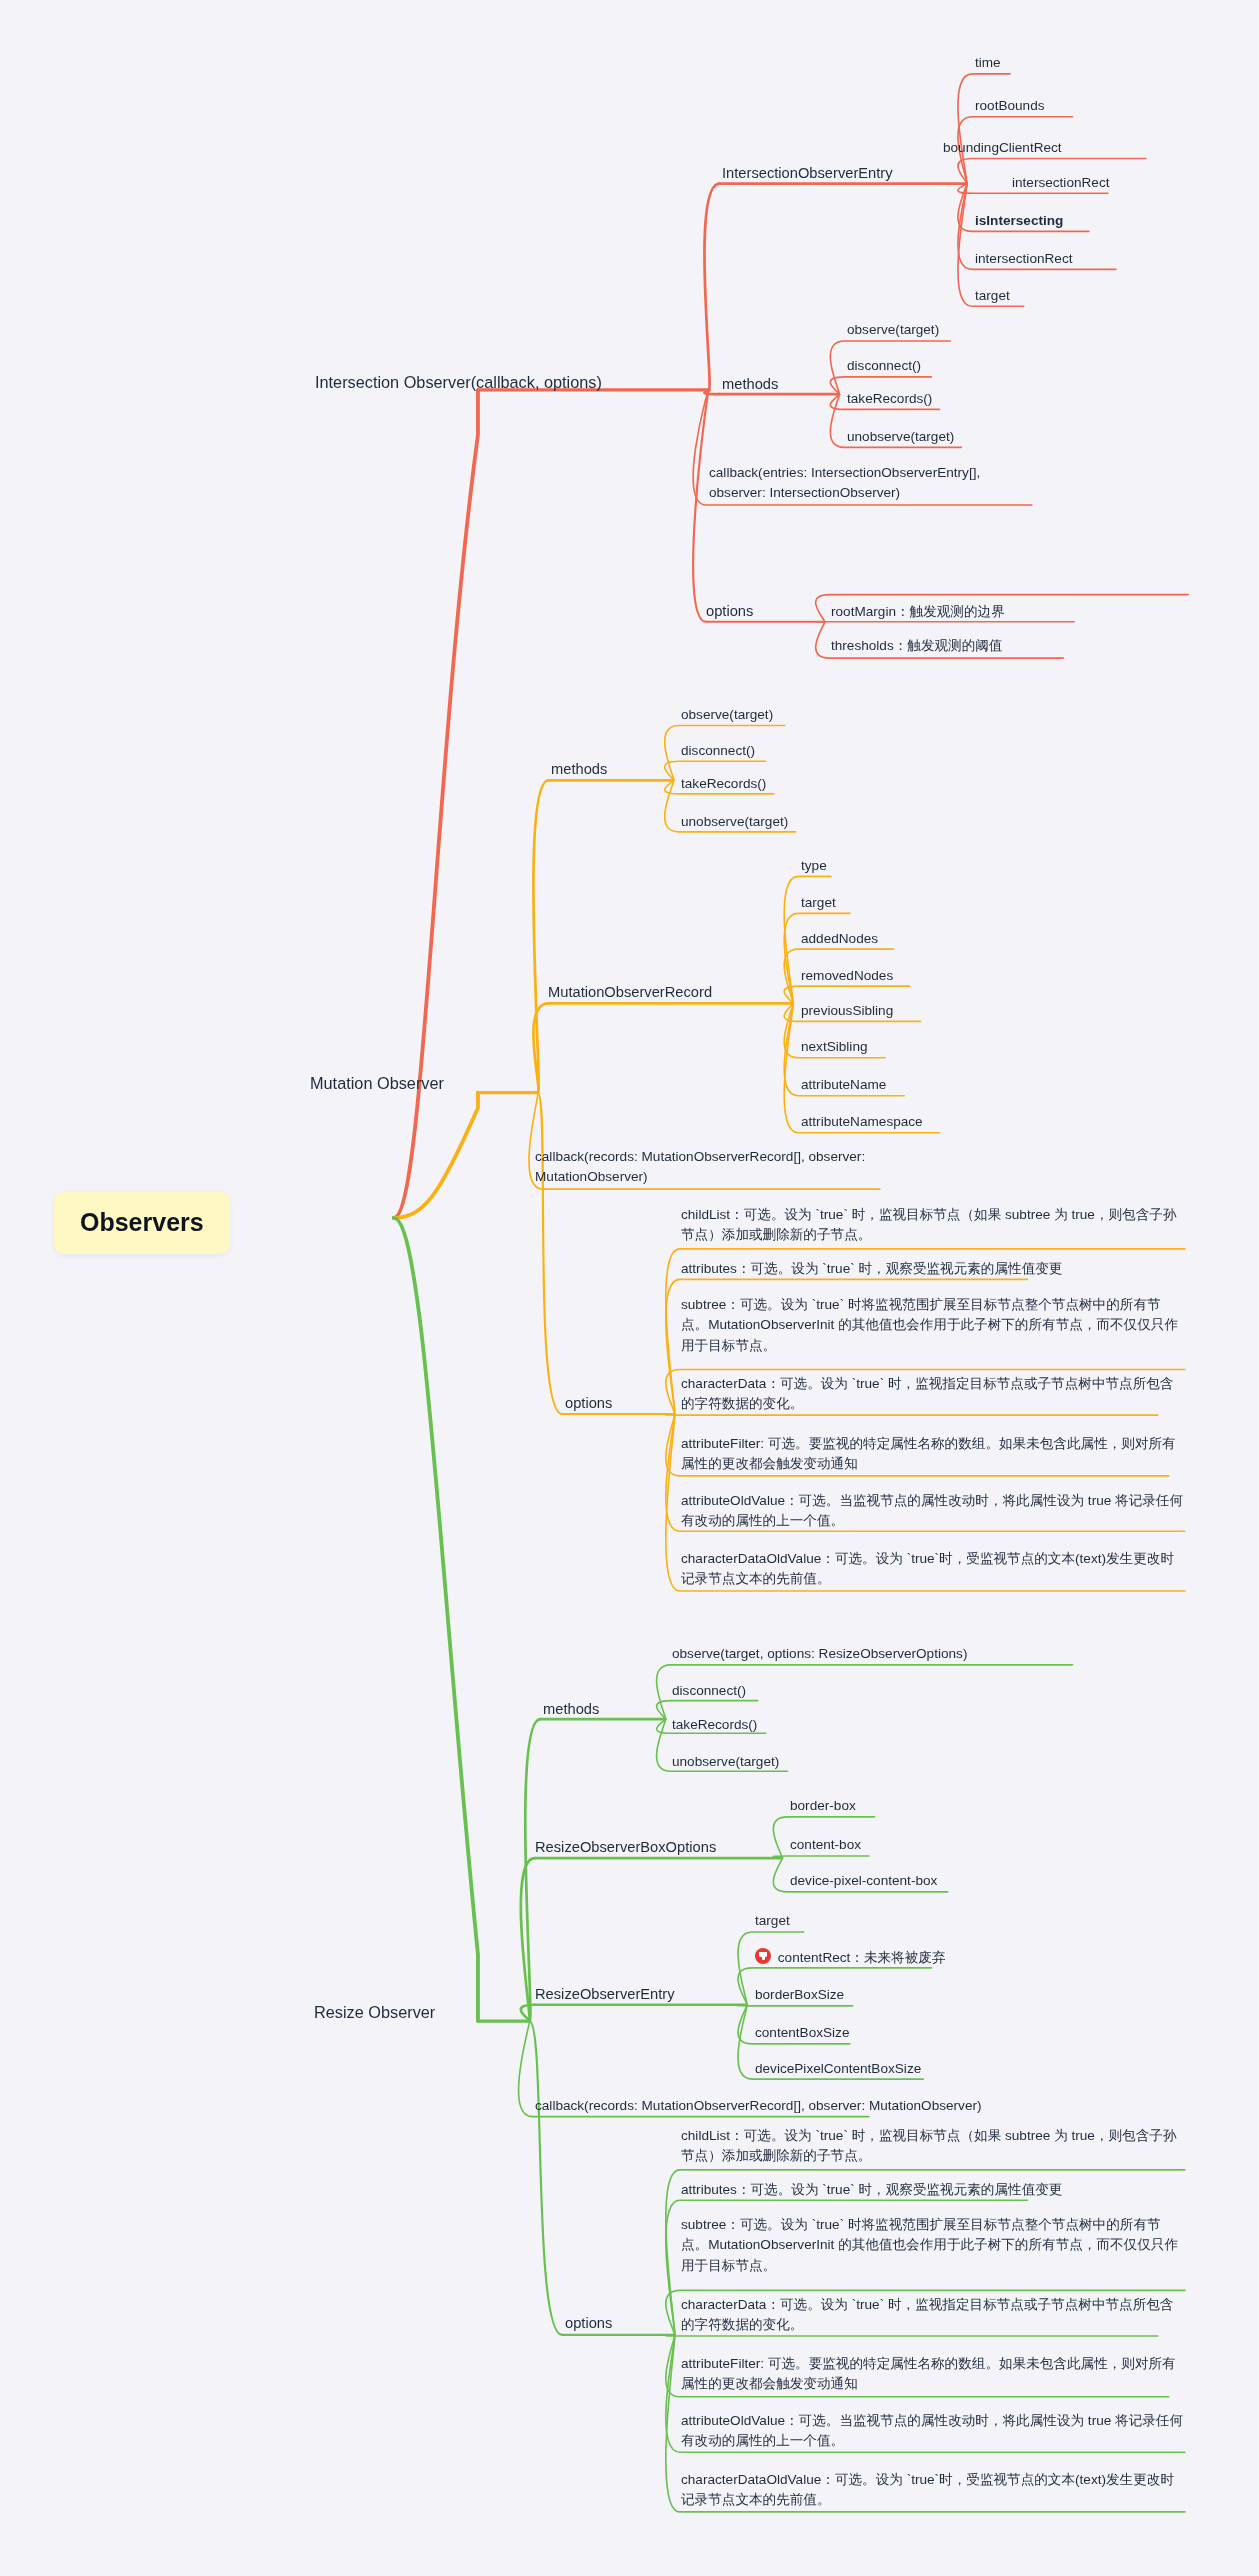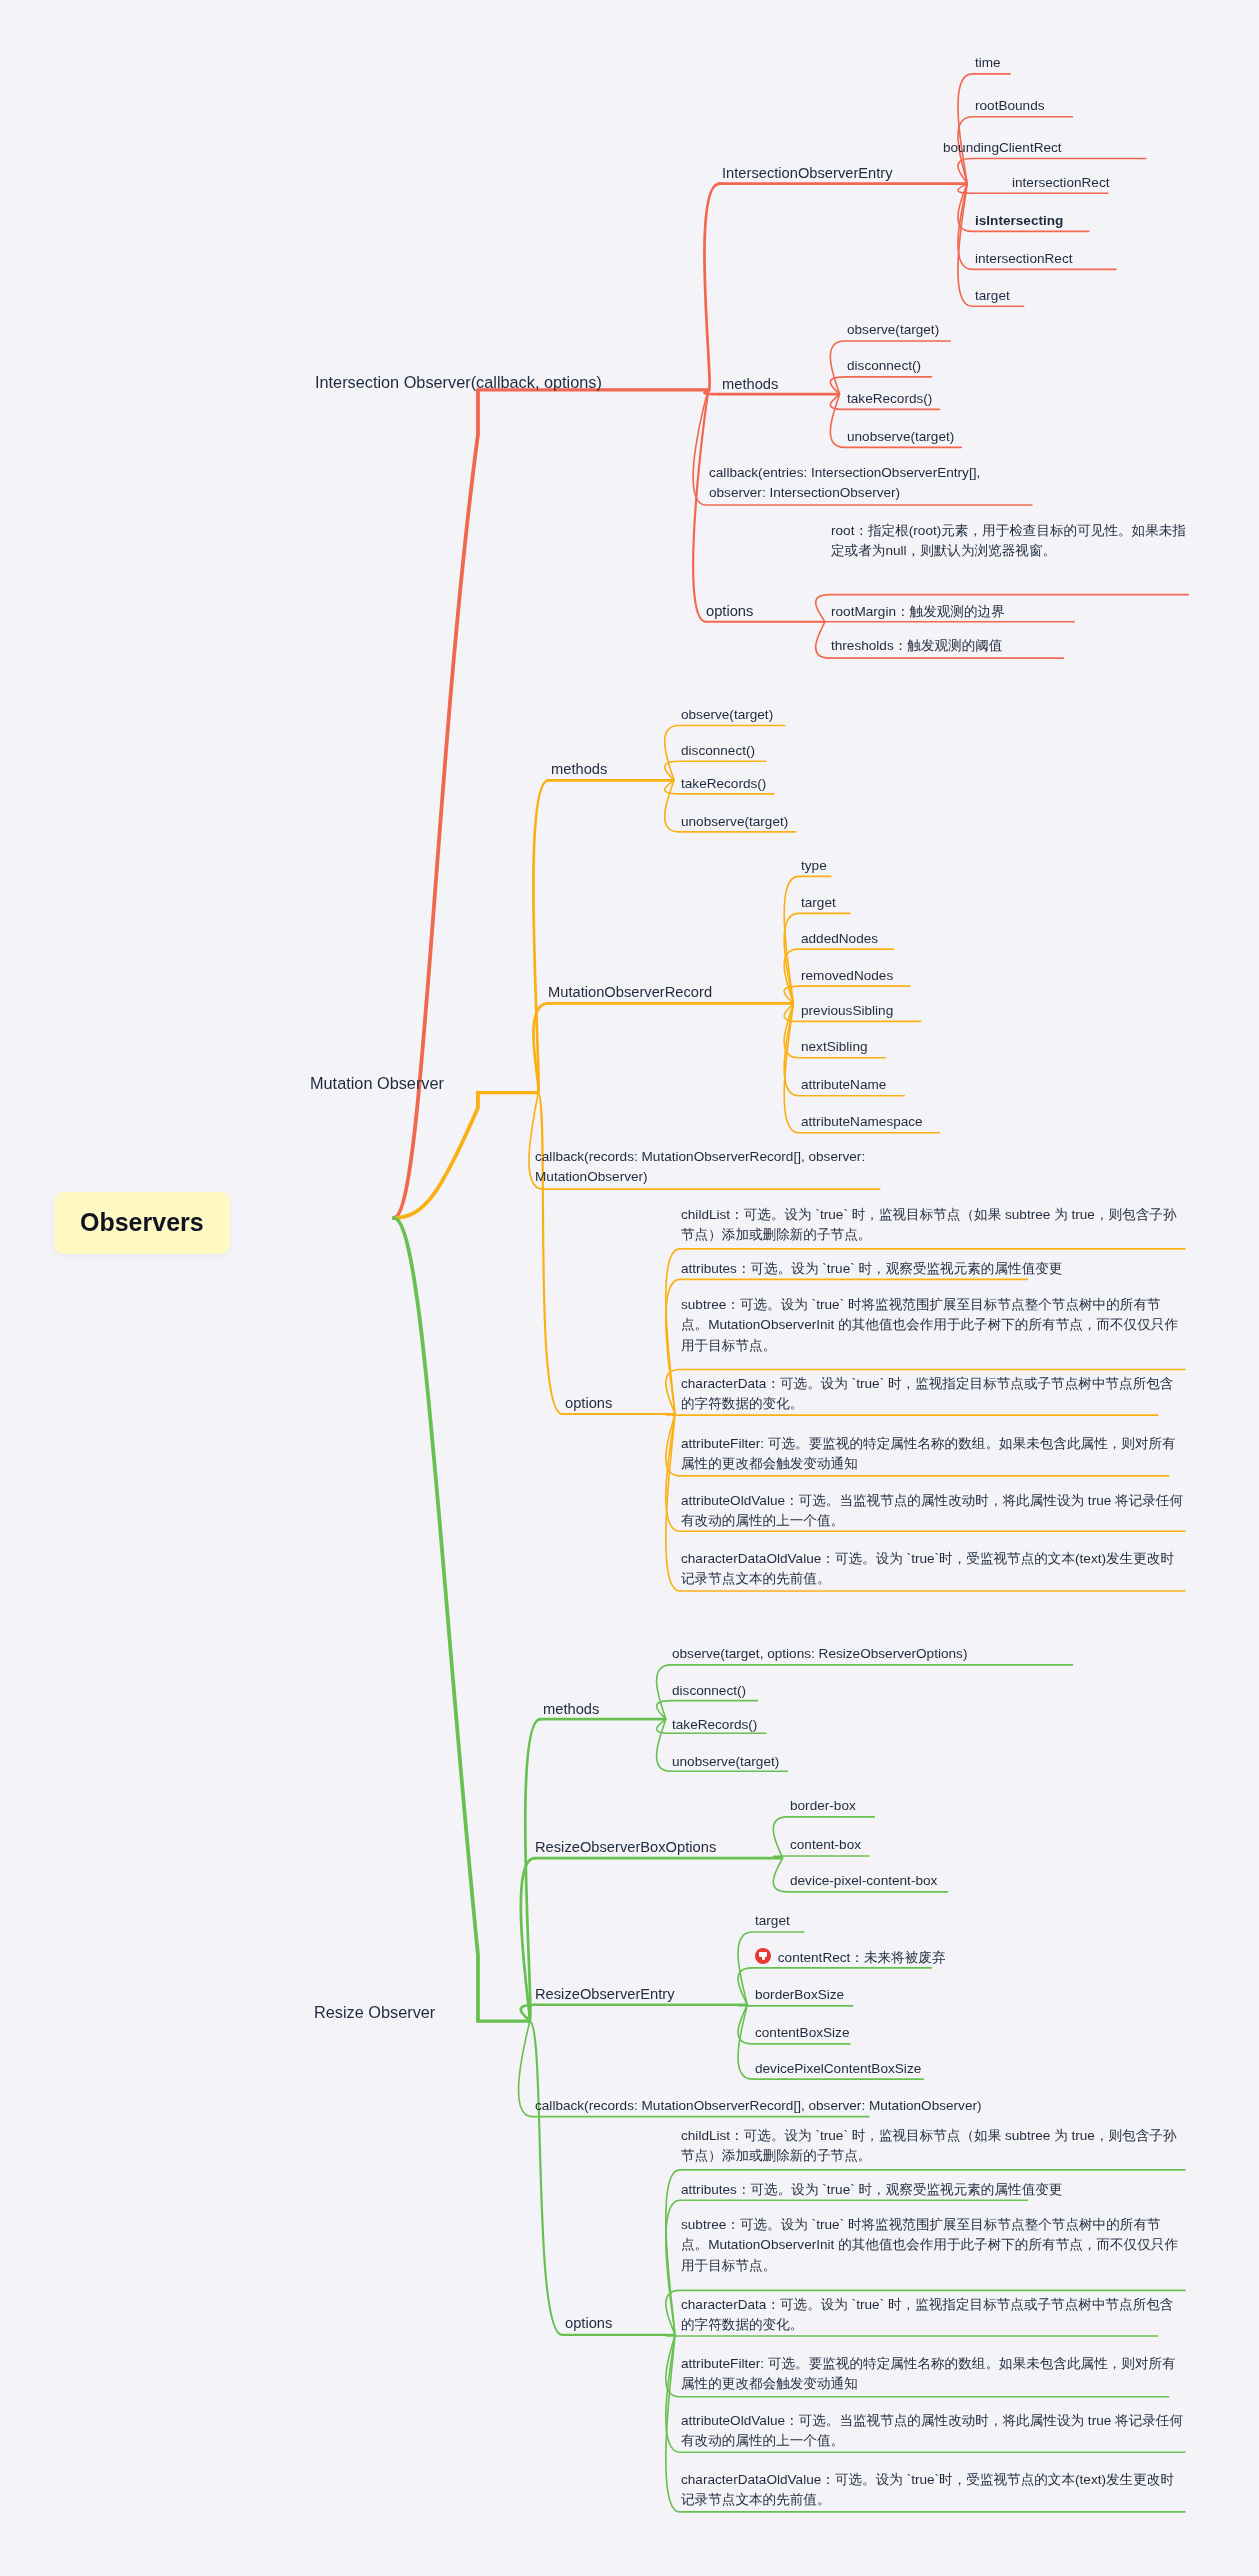--- a/index.html
+++ b/index.html
@@ -205,23 +205,20 @@
     <span class="txt">unobserve(target)</span>
     </div>
 
   <div class="node para" style="left:709px; top:463px; width:326px;">
     <span class="txt">callback(entries: IntersectionObserverEntry[], observer: IntersectionObserver)</span>
     </div>
 
   <div class="node l2" style="left:706px; top:602px;">
     <span class="txt">options</span>
     </div>
-  <div class="node para" style="left:831px; top:521px; width:358px;">
-    <span class="txt">root：指定根(root)元素，用于检查目标的可见性。如果未指定或者为null，则默认为浏览器视窗。</span>
-    </div>
   <div class="node para" style="left:831px; top:602px; width:358px;">
     <span class="txt">rootMargin：触发观测的边界</span>
     </div>
   <div class="node para" style="left:831px; top:636px; width:358px;">
     <span class="txt">thresholds：触发观测的阈值</span>
     </div>
 
   <div class="node l1" style="left:310px; top:1072px;">
     <span class="txt">Mutation Observer</span>
     </div>

